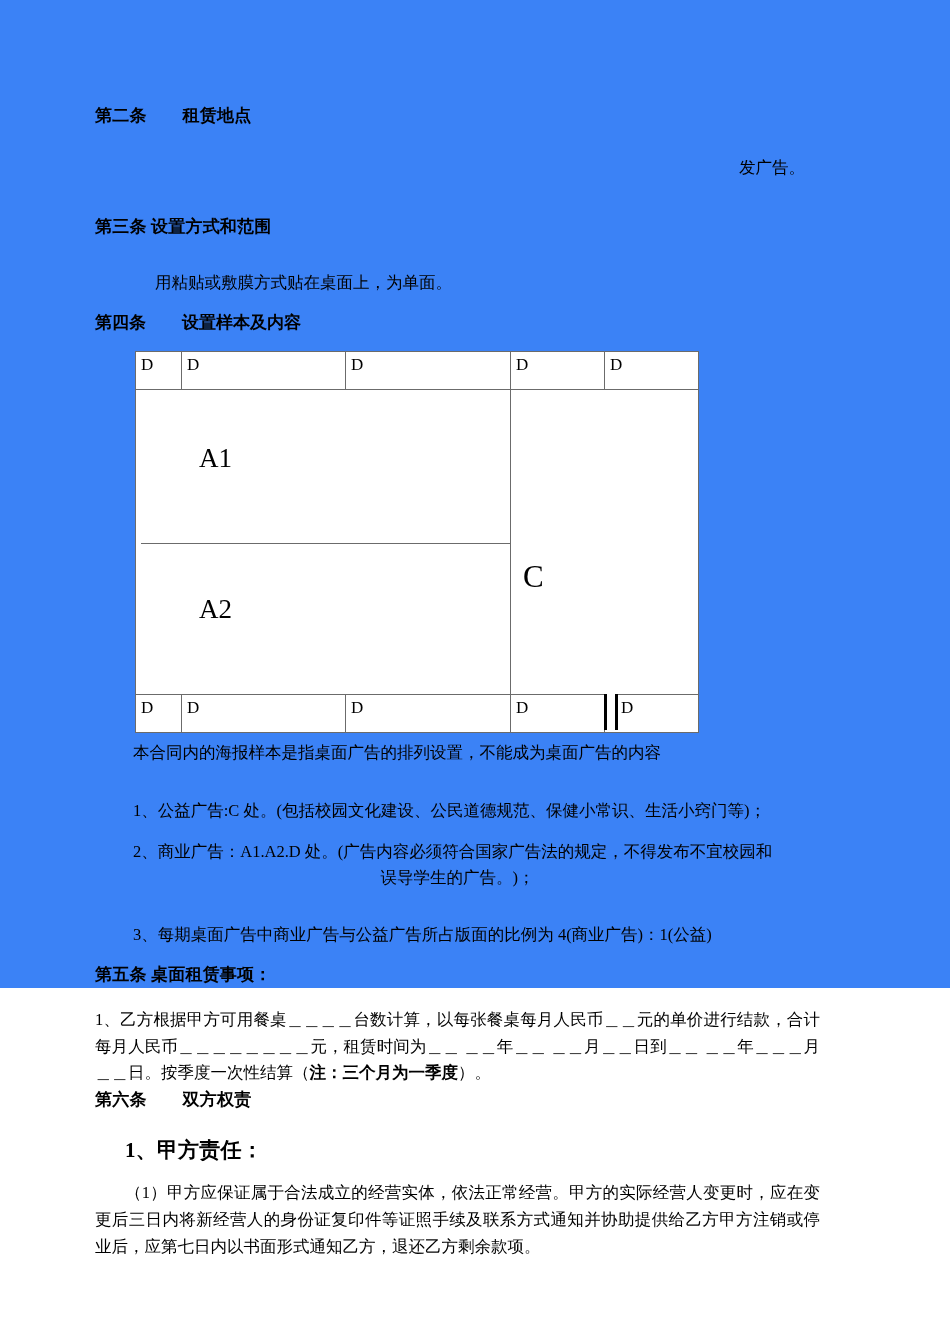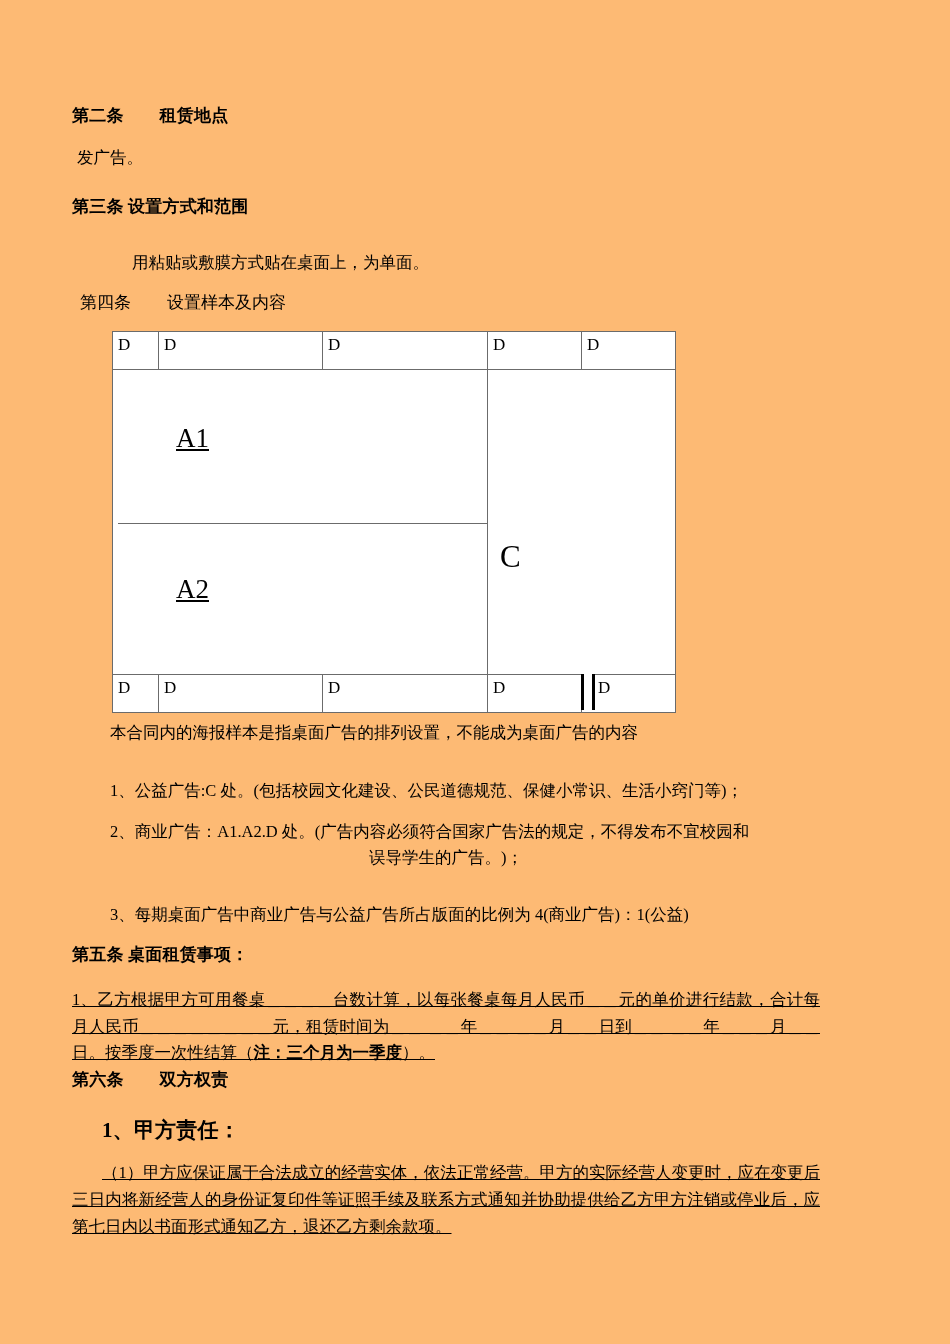--- a/index.html
+++ b/index.html
@@ -10,50 +10,50 @@
   body {
     width: 950px;
     height: 1344px;
     font-family: "Liberation Serif", "DejaVu Serif", serif;
     color: #000000;
     overflow: hidden;
   }
   .page {
     position: relative;
     width: 950px;
-    height: 1344px;
-    background: #fdba74;
+    height: 988px;
+    background: #3b82f6;
     box-sizing: border-box;
-    padding: 105px 130px 0 72px;
+    padding: 105px 130px 0 95px;
   }
 
   
   .h-bold {
     font-weight: bold;
     font-size: 17px;
     line-height: 1.35;
     margin: 0 0 4px 0;
     letter-spacing: 0.2px;
   }
   .h-plain {
-    font-weight: normal;
+    font-weight: bold;
     font-size: 17px;
     line-height: 1.35;
-    margin: 0 0 4px 8px;
+    margin: 0 0 4px 0;
   }
   .p-body {
     font-size: 16.5px;
     line-height: 1.55;
     margin: 0;
     text-align: justify;
     text-justify: inter-ideograph;
   }
   .indent-1 { text-indent: 0; padding-left: 30px; }
   .indent-2 { padding-left: 30px; }
-  .center-line { text-align: left; margin: 5px; font-size: 16.5px; line-height: 1.55; }
+  .center-line { text-align: right; margin: 15px; font-size: 16.5px; line-height: 1.55; }
   .sp-8  { height: 8px; }
   .sp-12 { height: 12px; }
   .sp-16 { height: 16px; }
   .sp-20 { height: 20px; }
   .tab-gap { display: inline-block; width: 36px; }
 
   
   .sample-wrap {
     margin: 16px 0 0 40px;
     width: 533px;
@@ -94,21 +94,20 @@
     height: 150px;
   }
   .inner-table tr:last-child td { border-bottom: 0; }
   .label-a {
     position: absolute;
     left: 58px;
     top: 52px;
     font-size: 27px;
     font-family: "Liberation Serif", "DejaVu Serif", serif;
     line-height: 1;
-    text-decoration: underline;
   }
   .label-c {
     position: absolute;
     left: 12px;
     top: 171px;
     font-size: 31px;
     font-family: "Liberation Serif", "DejaVu Serif", serif;
     line-height: 1;
   }
   .thickbar {
@@ -146,21 +145,20 @@
     text-align: center;
     font-size: 16.5px;
     line-height: 1.55;
     margin: 0;
   }
   .sec-block {
     font-size: 16.5px;
     line-height: 1.62;
     text-align: justify;
     margin: 0;
-    text-decoration: underline;
   }
   b.inline-b { font-weight: bold; }
 </style>
 </head>
 <body>
 
 <div class="page">
 
   <div class="h-bold">
     <span>第二条</span><span class="tab-gap"></span><span>租赁地点</span>

